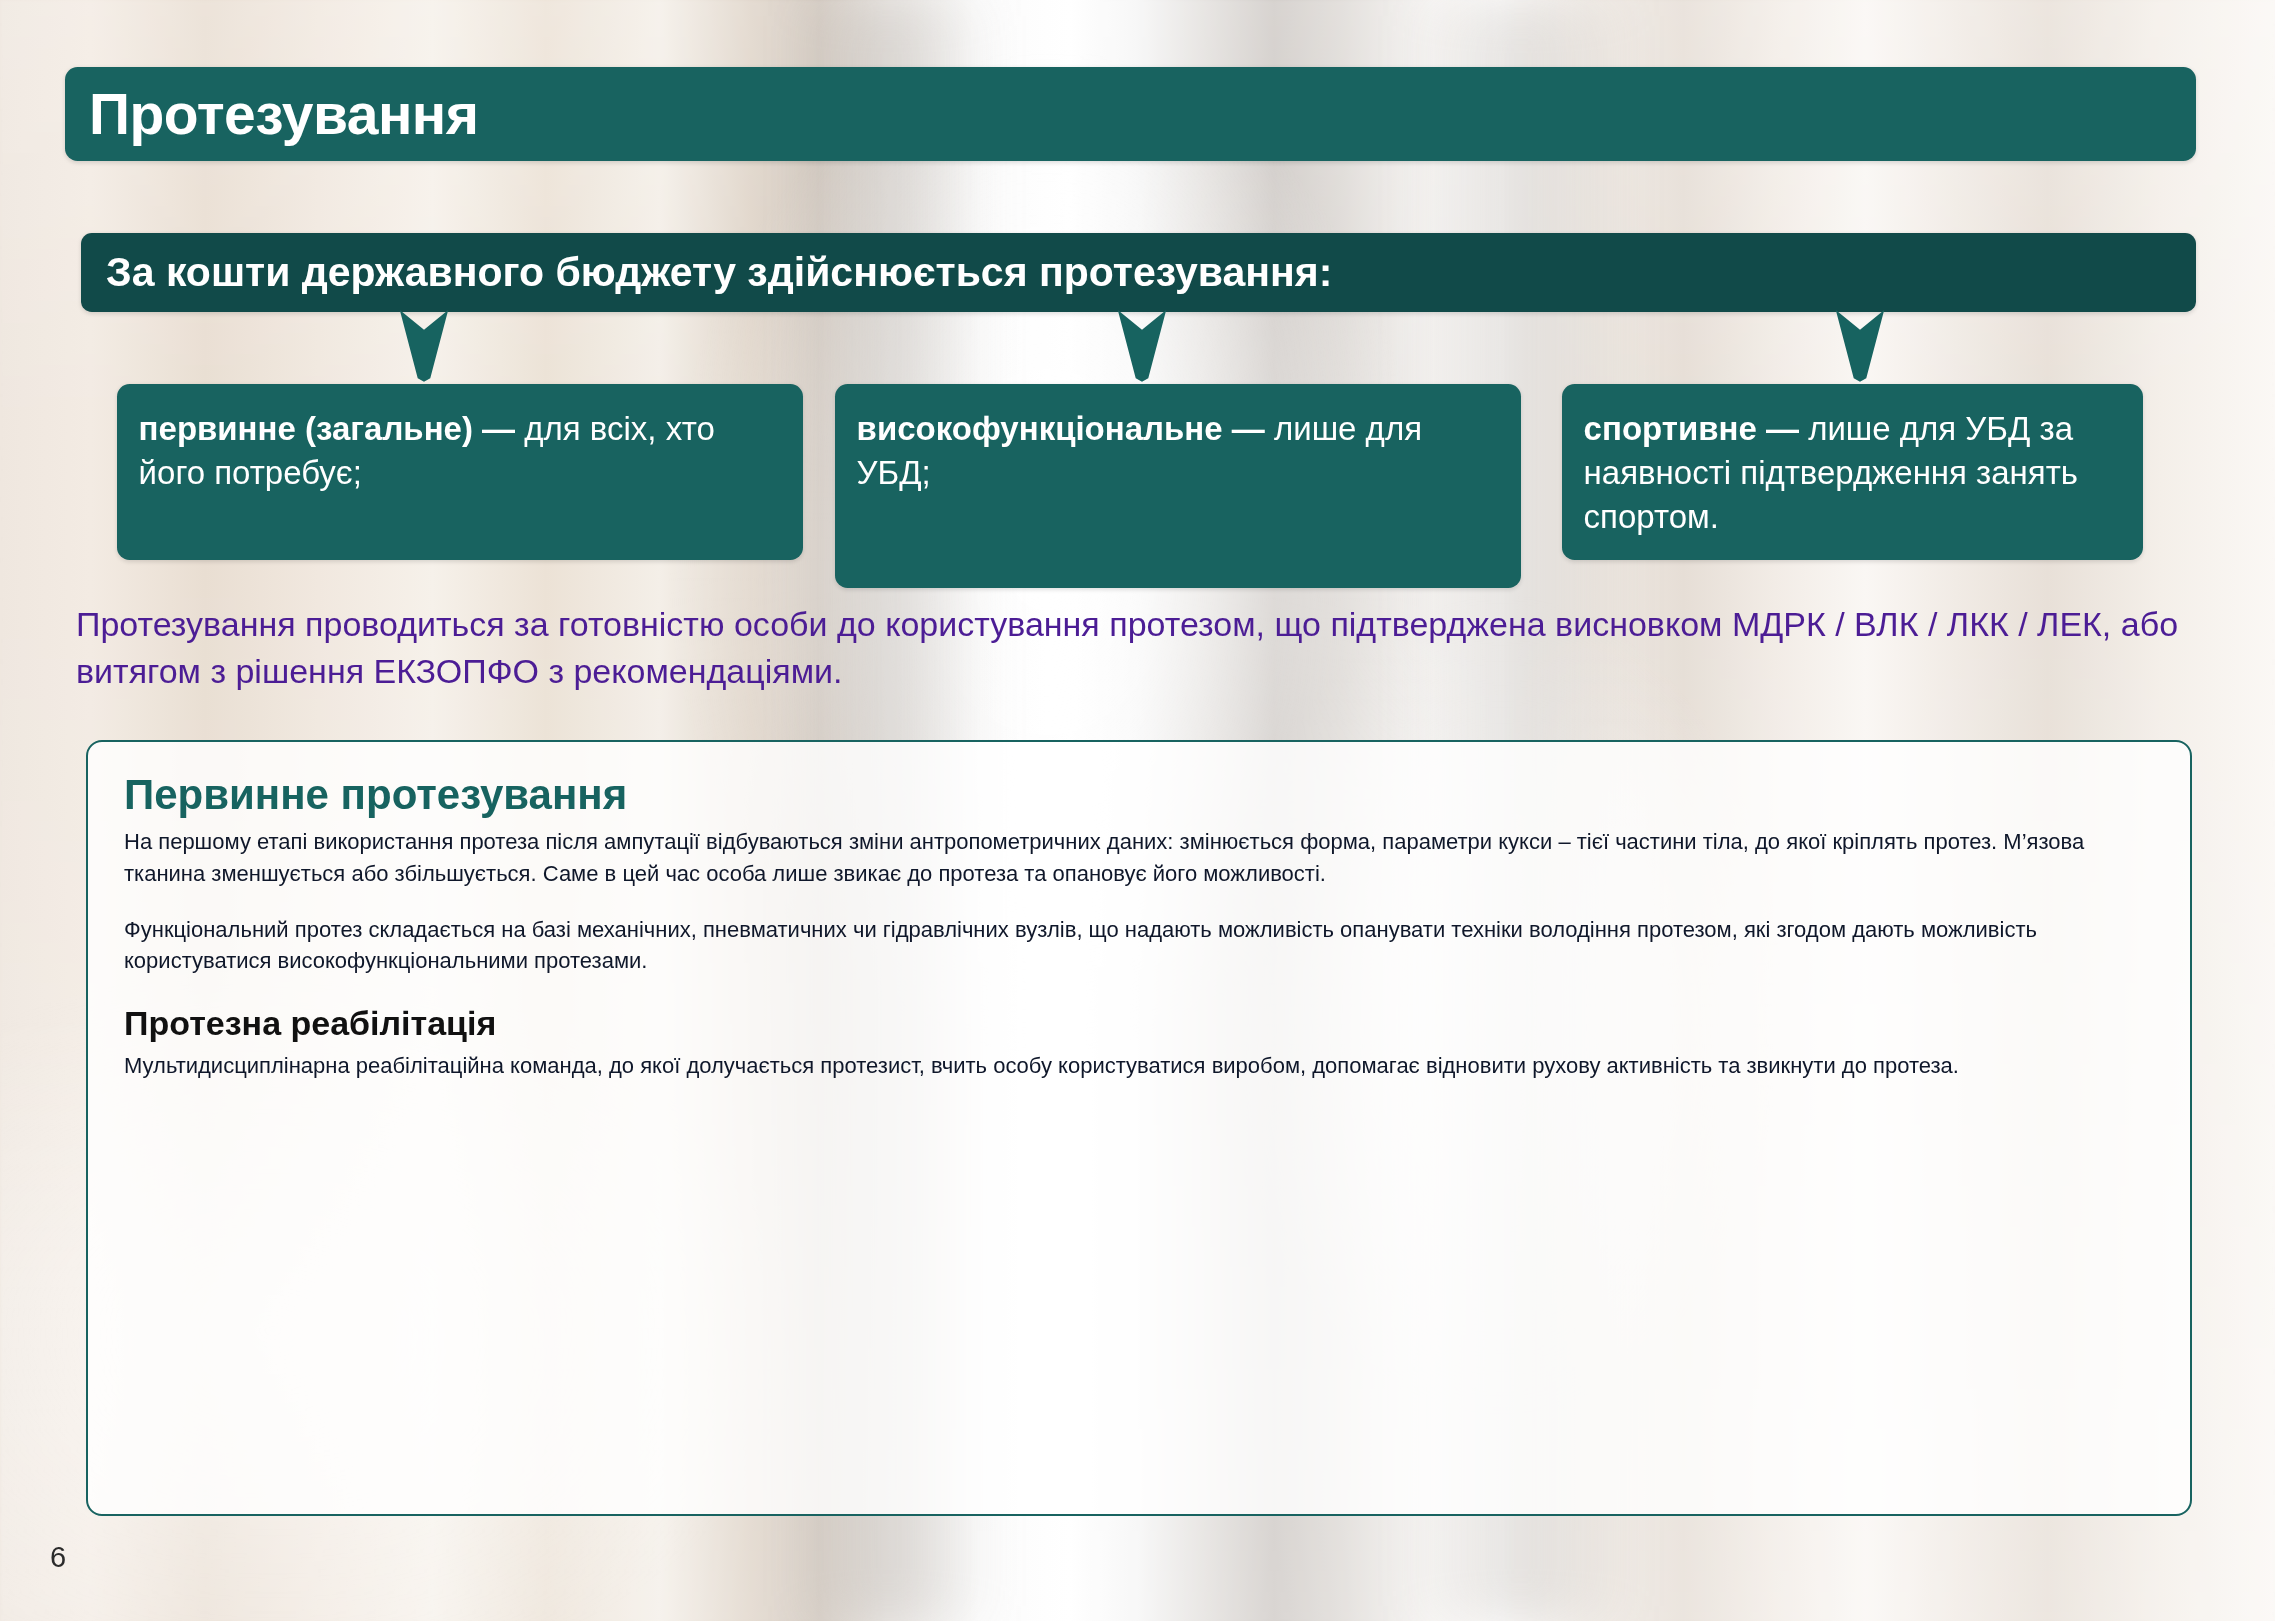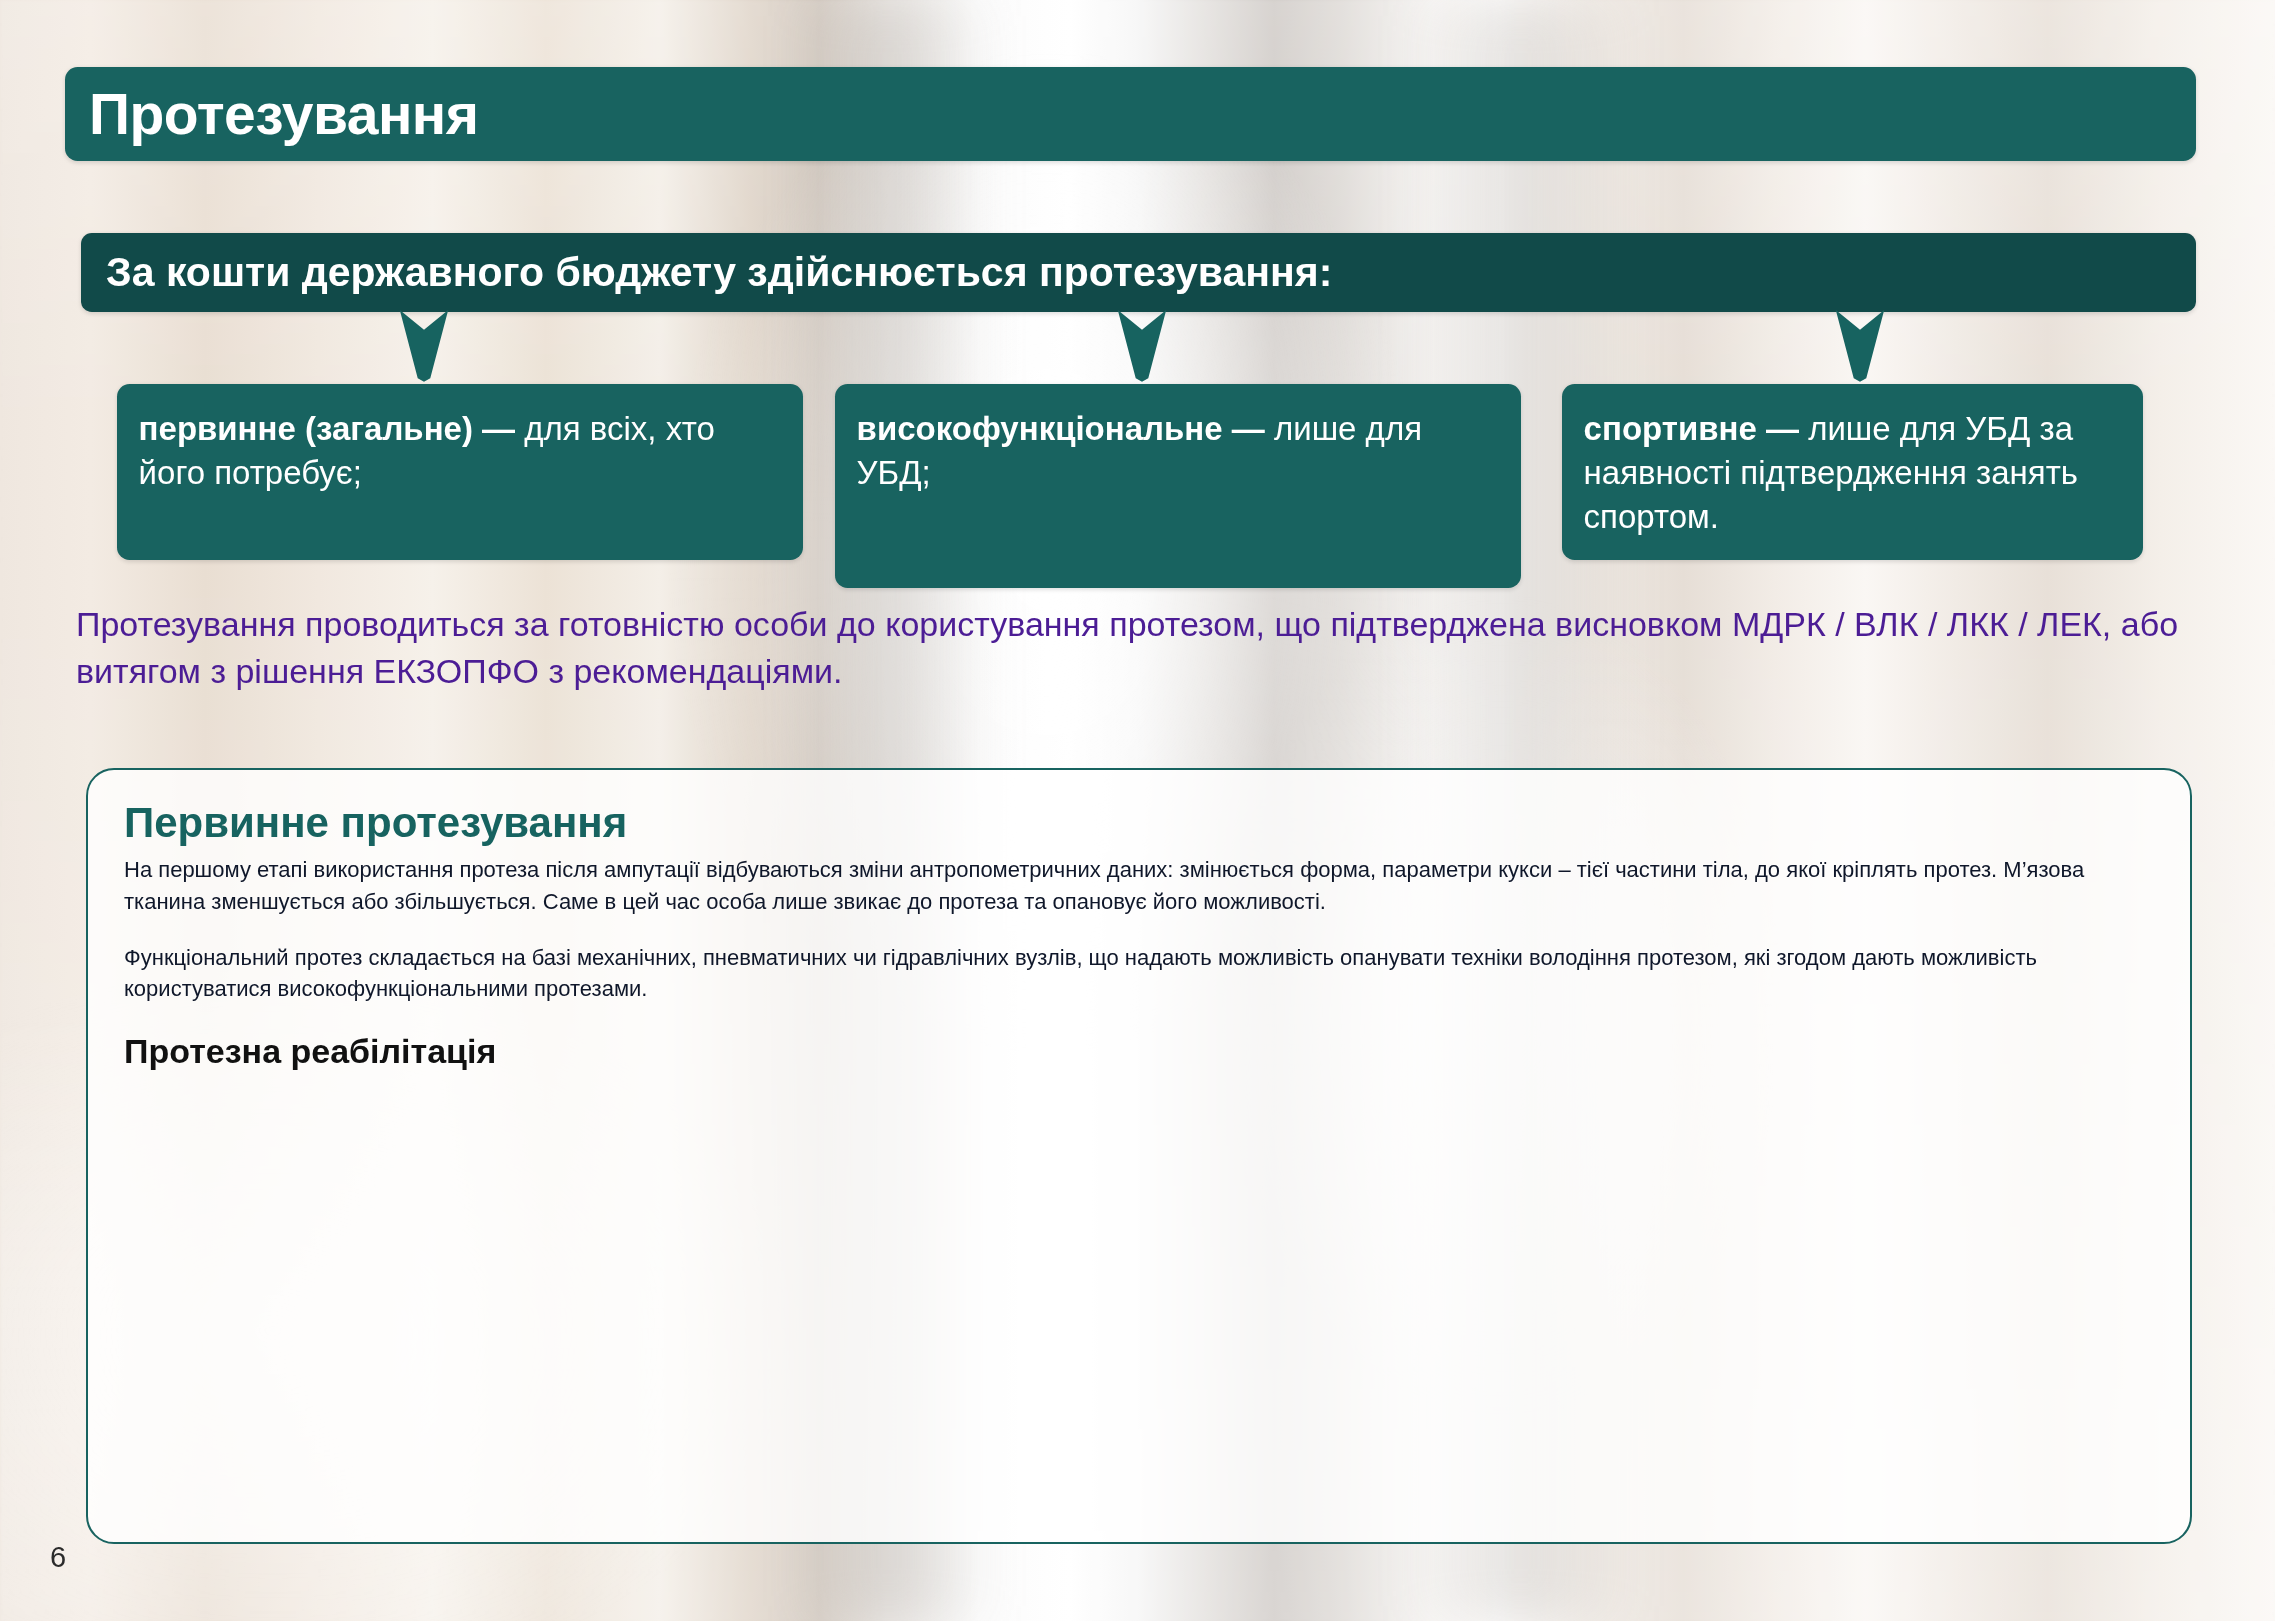--- a/index.html
+++ b/index.html
@@ -167,24 +167,23 @@
 
   
   .content-card {
     position: absolute;
     left: 86px;
     top: 740px;
     width: 2106px;
     height: 776px;
     background: rgba(255,255,255,0.80);
     border: 2.7px solid #186360;
-    border-radius: 28px;
+    border-radius: 16px;
     box-sizing: border-box;
     padding: 29px 36px 23.4px 36px;
-    margin-top: 28px;
   }
   .content-card h2 {
     margin: 0 0 7.2px 0;
     font-size: 42px;
     font-weight: bold;
     color: #176360;
     line-height: 1.15;
   }
   .content-card h3 {
     margin: 27px 0 5.4px 0;
@@ -256,18 +255,19 @@
     <div class="opt-text"><span class="lead">спортивне —</span> <span>лише для УБД за наявності підтвердження занять спортом.</span></div>
   </div>
 
   <div class="note">Протезування проводиться за готовністю особи до користування протезом, що підтверджена висновком МДРК / ВЛК / ЛКК / ЛЕК, або витягом з рішення ЕКЗОПФО з рекомендаціями.</div>
 
   <div class="content-card">
     <h2>Первинне протезування</h2>
     <p>На першому етапі використання протеза після ампутації відбуваються зміни антропометричних даних: змінюється форма, параметри кукси – тієї частини тіла, до якої кріплять протез. М’язова тканина зменшується або збільшується. Саме в цей час особа лише звикає до протеза та опановує його можливості.</p>
     <p>Функціональний протез складається на базі механічних, пневматичних чи гідравлічних вузлів, що надають можливість опанувати техніки володіння протезом, які згодом дають можливість користуватися високофункціональними протезами.</p>
     <h3>Протезна реабілітація</h3>
+    <p>Мультидисциплінарна реабілітаційна команда, до якої долучається протезист, вчить особу користуватися виробом, допомагає відновити рухову активність та звикнути до протеза.</p>
   </div>
 
   <div class="page-num">6</div>
 
 </div>
 
 
 </body></html>

